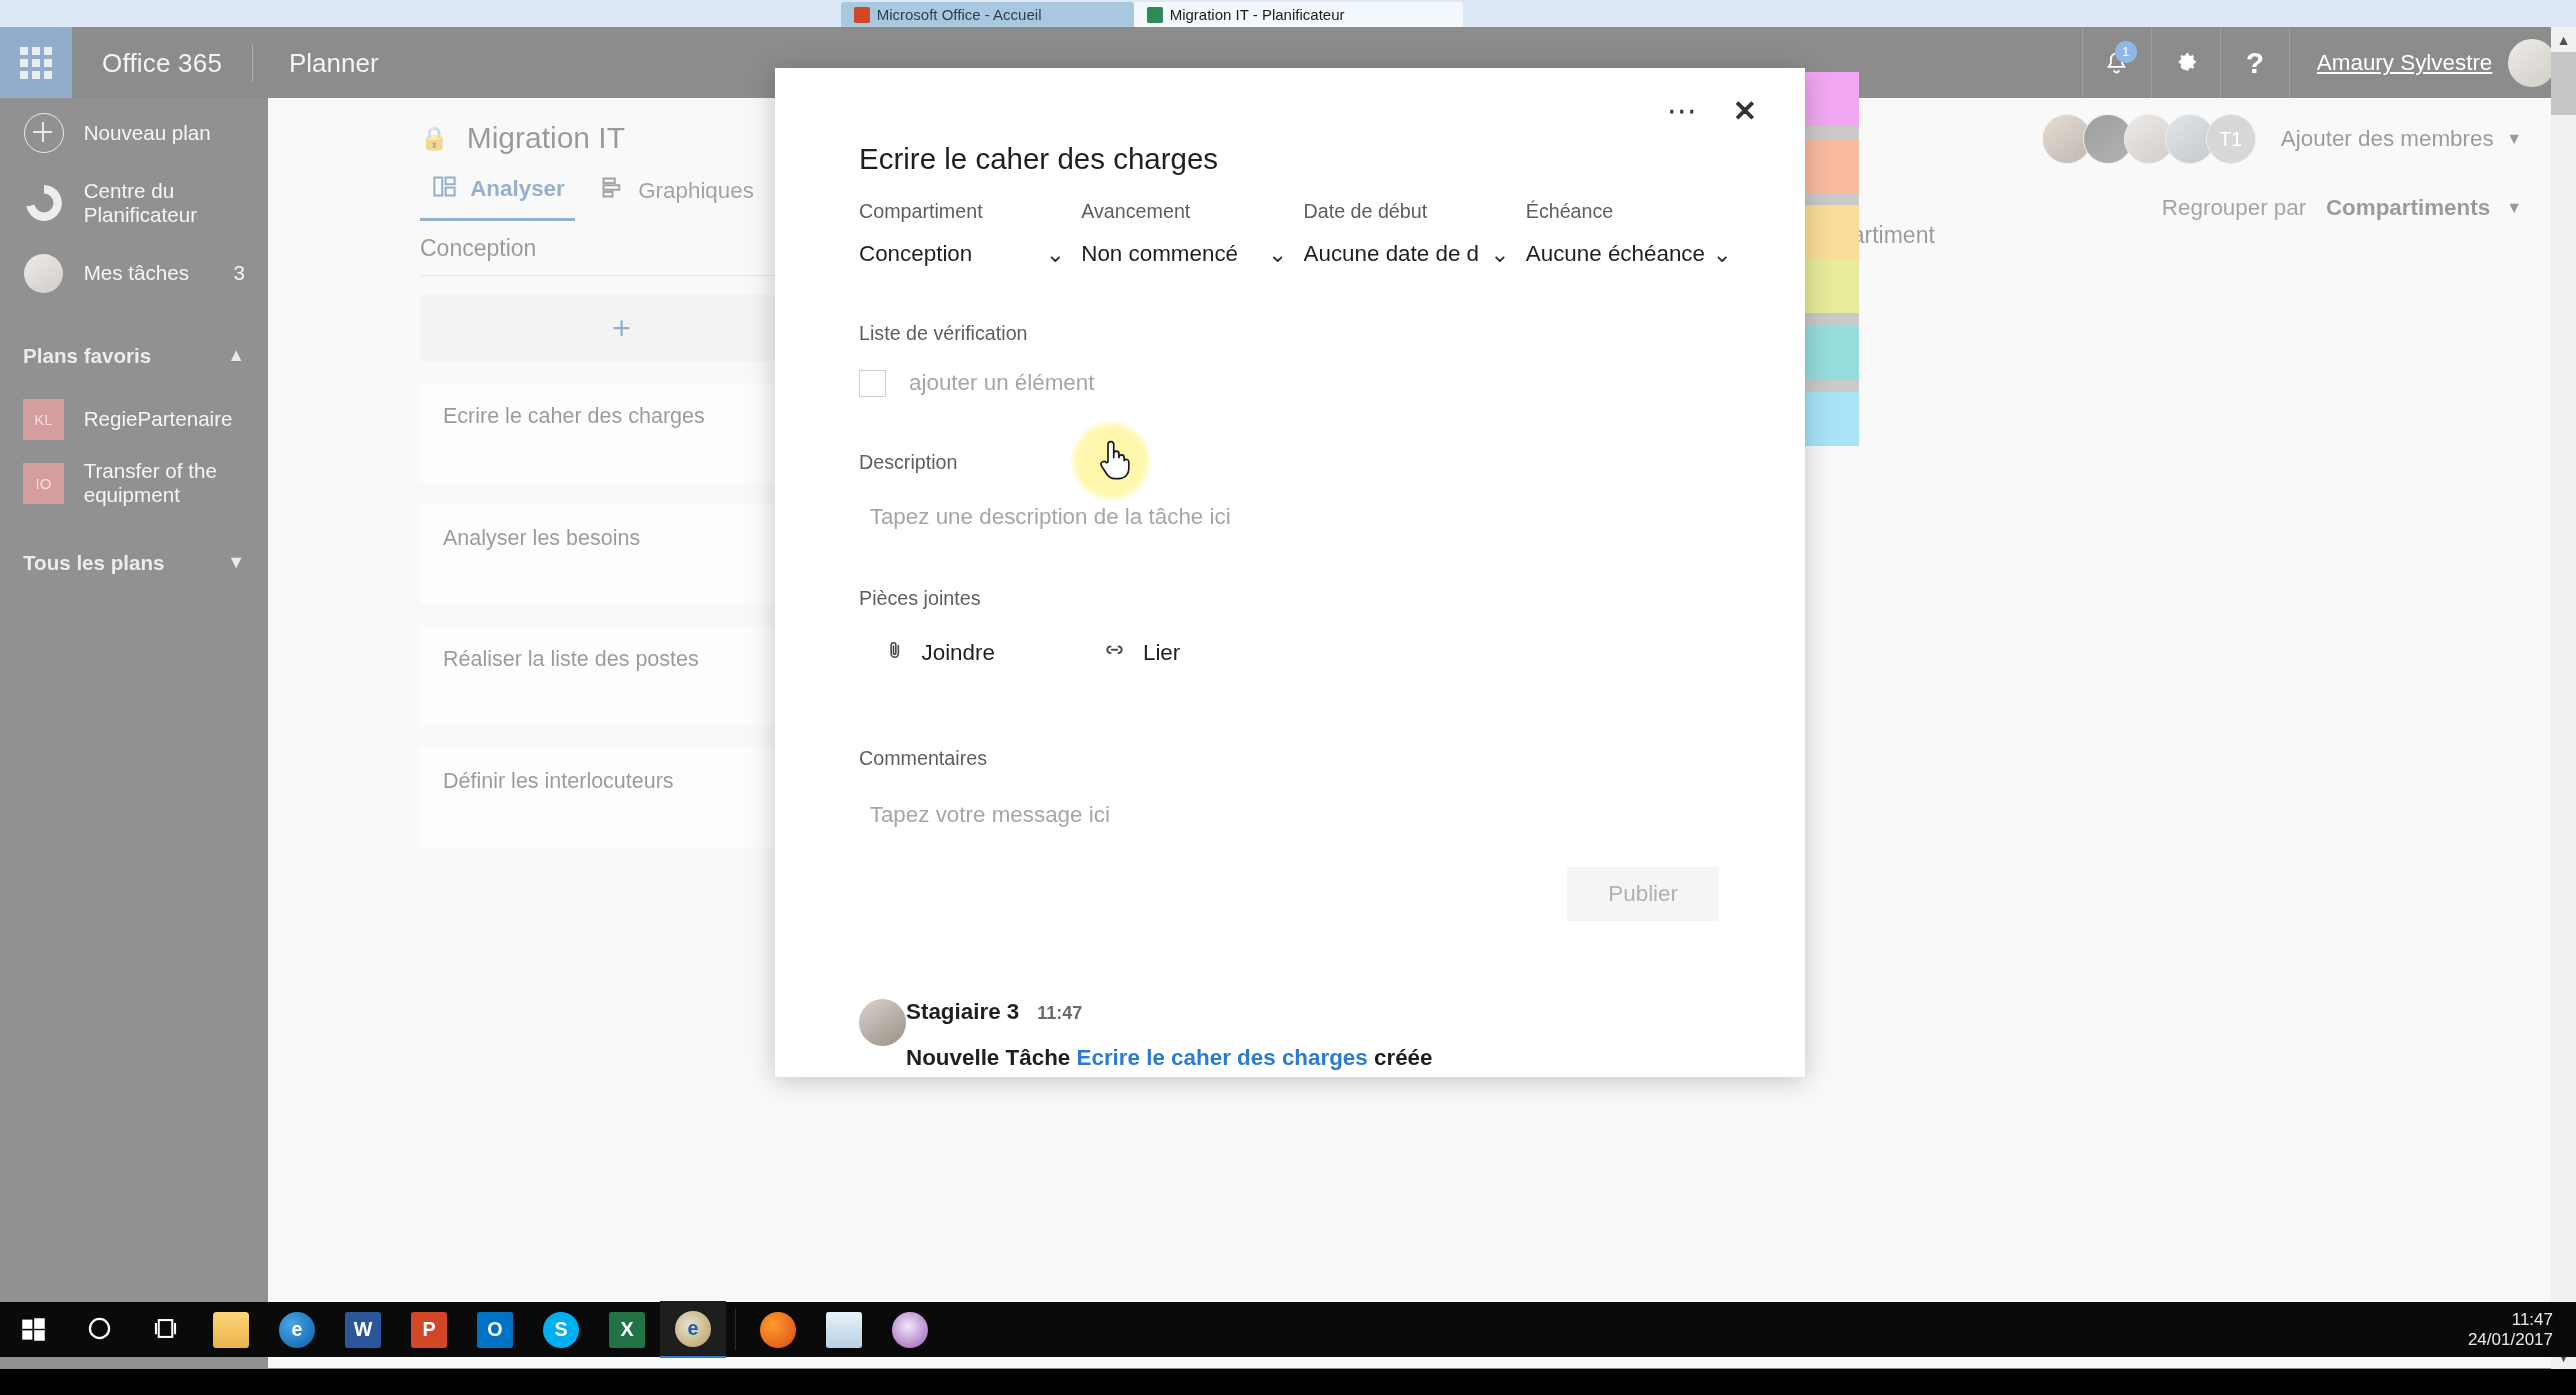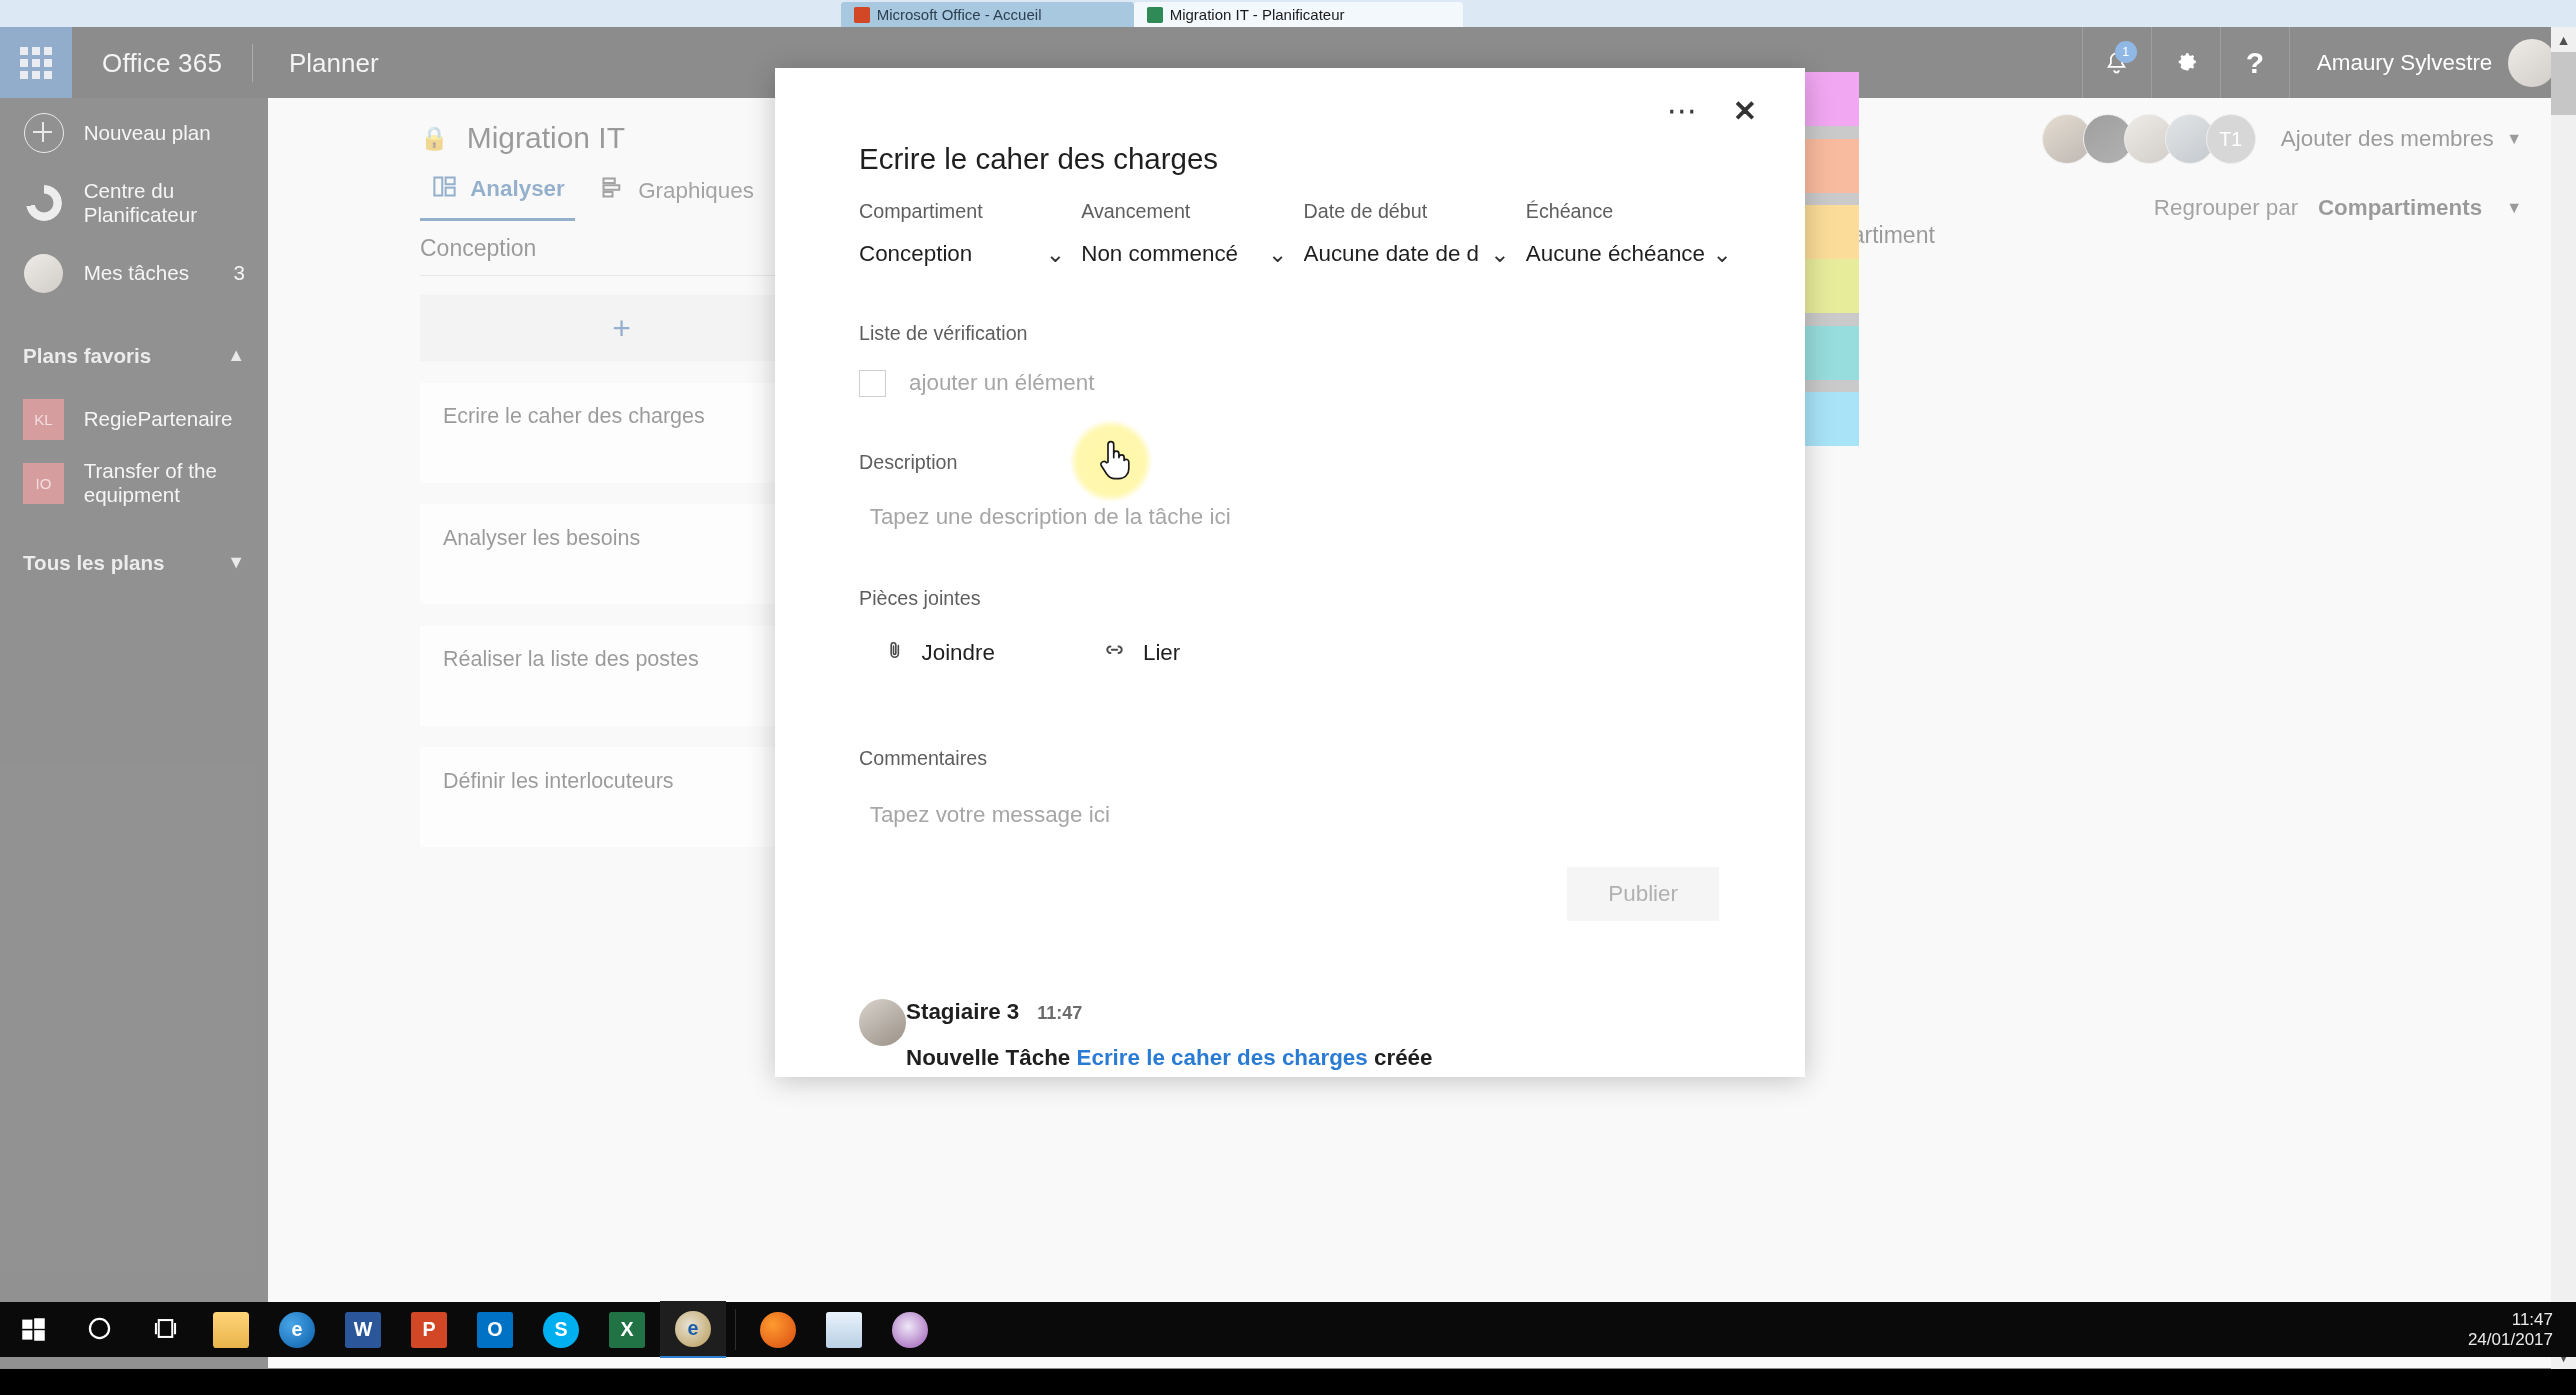--- a/index.html
+++ b/index.html
@@ -67,20 +67,21 @@
   }
   .bell-badge {
     position: absolute; top: 14.3px; right: 14.3px; background: #0b62c4; color: #fff;
     border-radius: 50%; width: 21.5px; height: 21.5px; font-size: 12.5px;
     display: flex; align-items: center; justify-content: center;
   }
   .suite-user {
     display: flex; align-items: center; gap: 16px; padding: 0 19.7px 0 27px;
     color: #ffffff; font-size: 22.4px; height: 72px; cursor: pointer;
     border-left: 0.9px solid #2a2a2a;
+    text-decoration: underline;
   }
   .avatar {
     border-radius: 50%; background: #8d8d8d; overflow: hidden;
     display: flex; align-items: center; justify-content: center;
     color: #fff; font-size: 18px; flex: 0 0 auto;
   }
   .av-a { background: linear-gradient(145deg,#c8b49a,#6e6257); }
   .av-c { background: linear-gradient(145deg,#2a2a2a,#555); }
   .av-d { background: linear-gradient(145deg,#d8d3cc,#9a9086); }
   .av-e { background: linear-gradient(145deg,#bfc6cc,#7e8890); }
@@ -155,21 +156,21 @@
     position: absolute; right: 54px; top: 16px; display: flex; align-items: center; gap: 0;
   }
   .members-row .avatar { margin-left: -9px; border: 1.8px solid #d8d8d8; }
   .add-members {
     font-size: 22.4px; color: #222; margin-left: 25px; cursor: pointer; display: flex; gap: 12.5px; align-items:center;
   }
   .groupby-row {
     position: absolute; right: 54px; top: 97px; display: flex; align-items: center;
     gap: 19.7px; font-size: 22.4px; color: #333;
   }
-  .groupby-val { font-weight: bold; color: #1f1f1f; cursor: pointer; display:flex; gap:24px; align-items:center; }
+  .groupby-val { font-weight: bold; color: #1f1f1f; cursor: pointer; display:flex; gap:16px; align-items:center; }
 
   .columns { display: flex; gap: 43px; padding: 30px 0 0 152px; }
   .bucket { width: 403px; }
   .bucket-title { font-size: 23px; color: #1f1f1f; padding-bottom: 12.5px; }
   .bucket-rule { height: 0.9px; background: #c9c9c9; margin-bottom: 19.7px; }
   .add-card {
     height: 66px; background: #e4e4e4; display: flex; align-items: center; justify-content: center;
     color: #15508f; font-size: 32px; cursor: pointer; margin-bottom: 21.5px;
   }
   .task-card {

